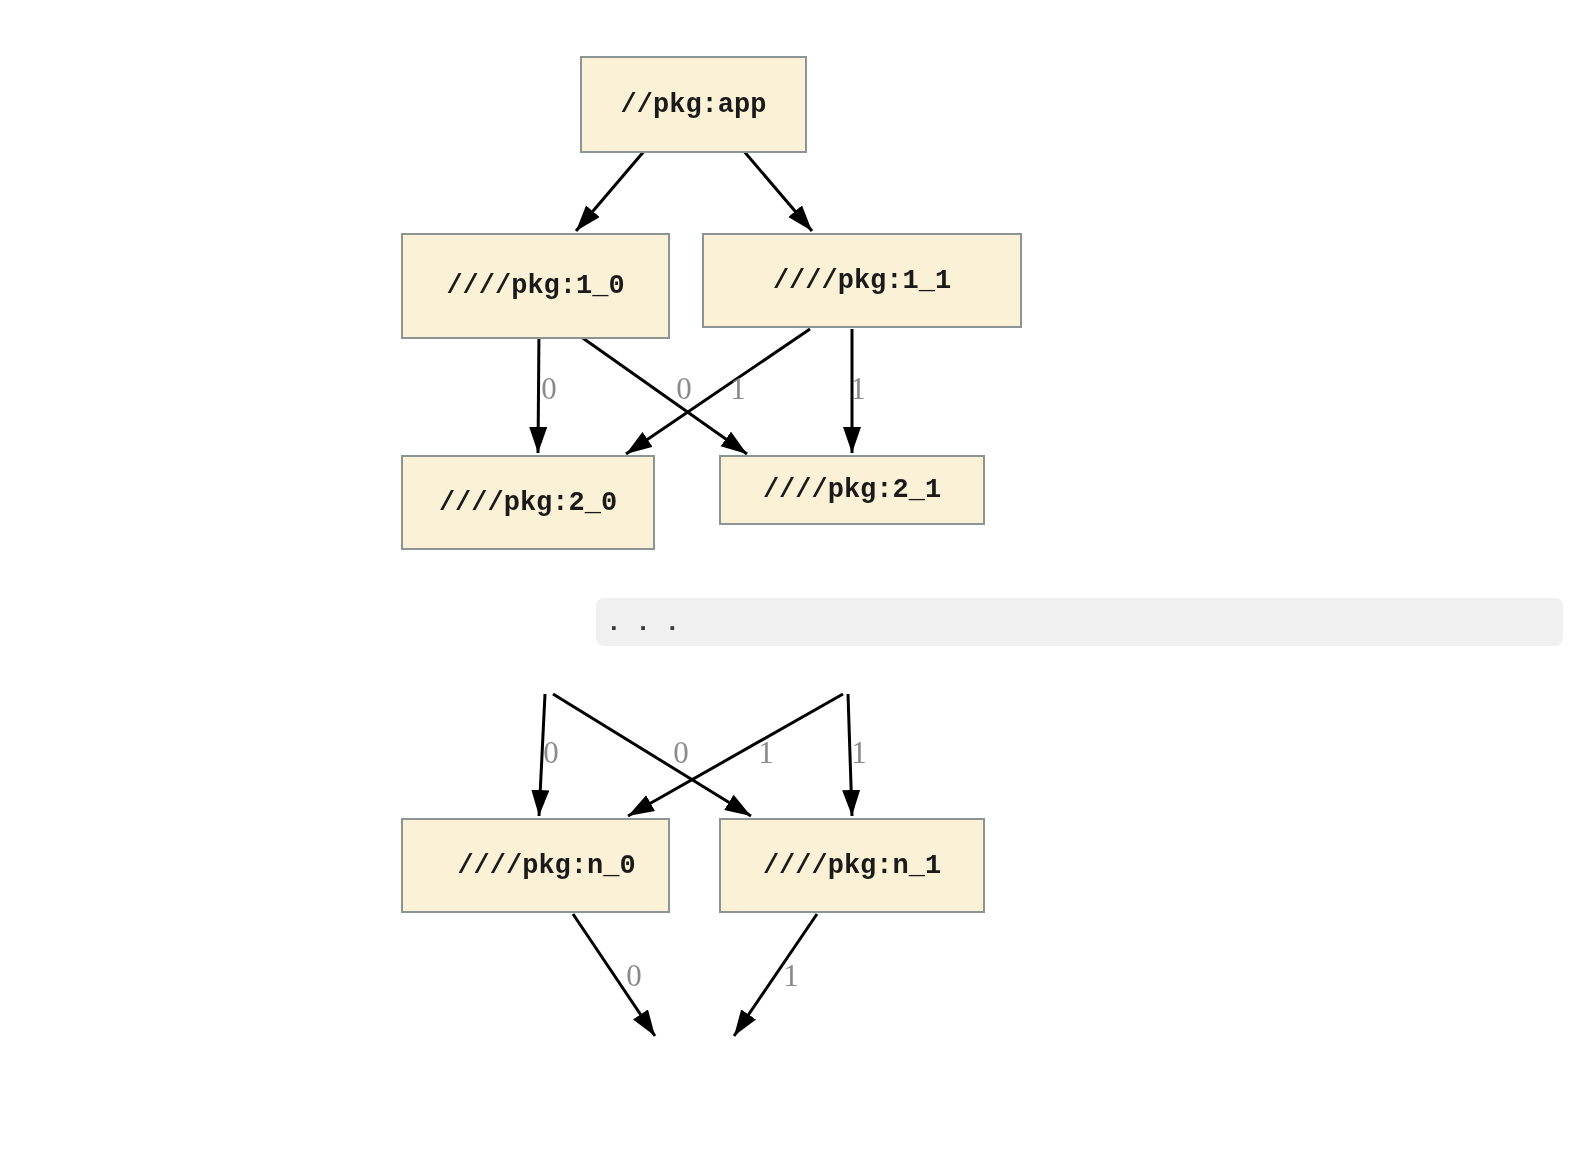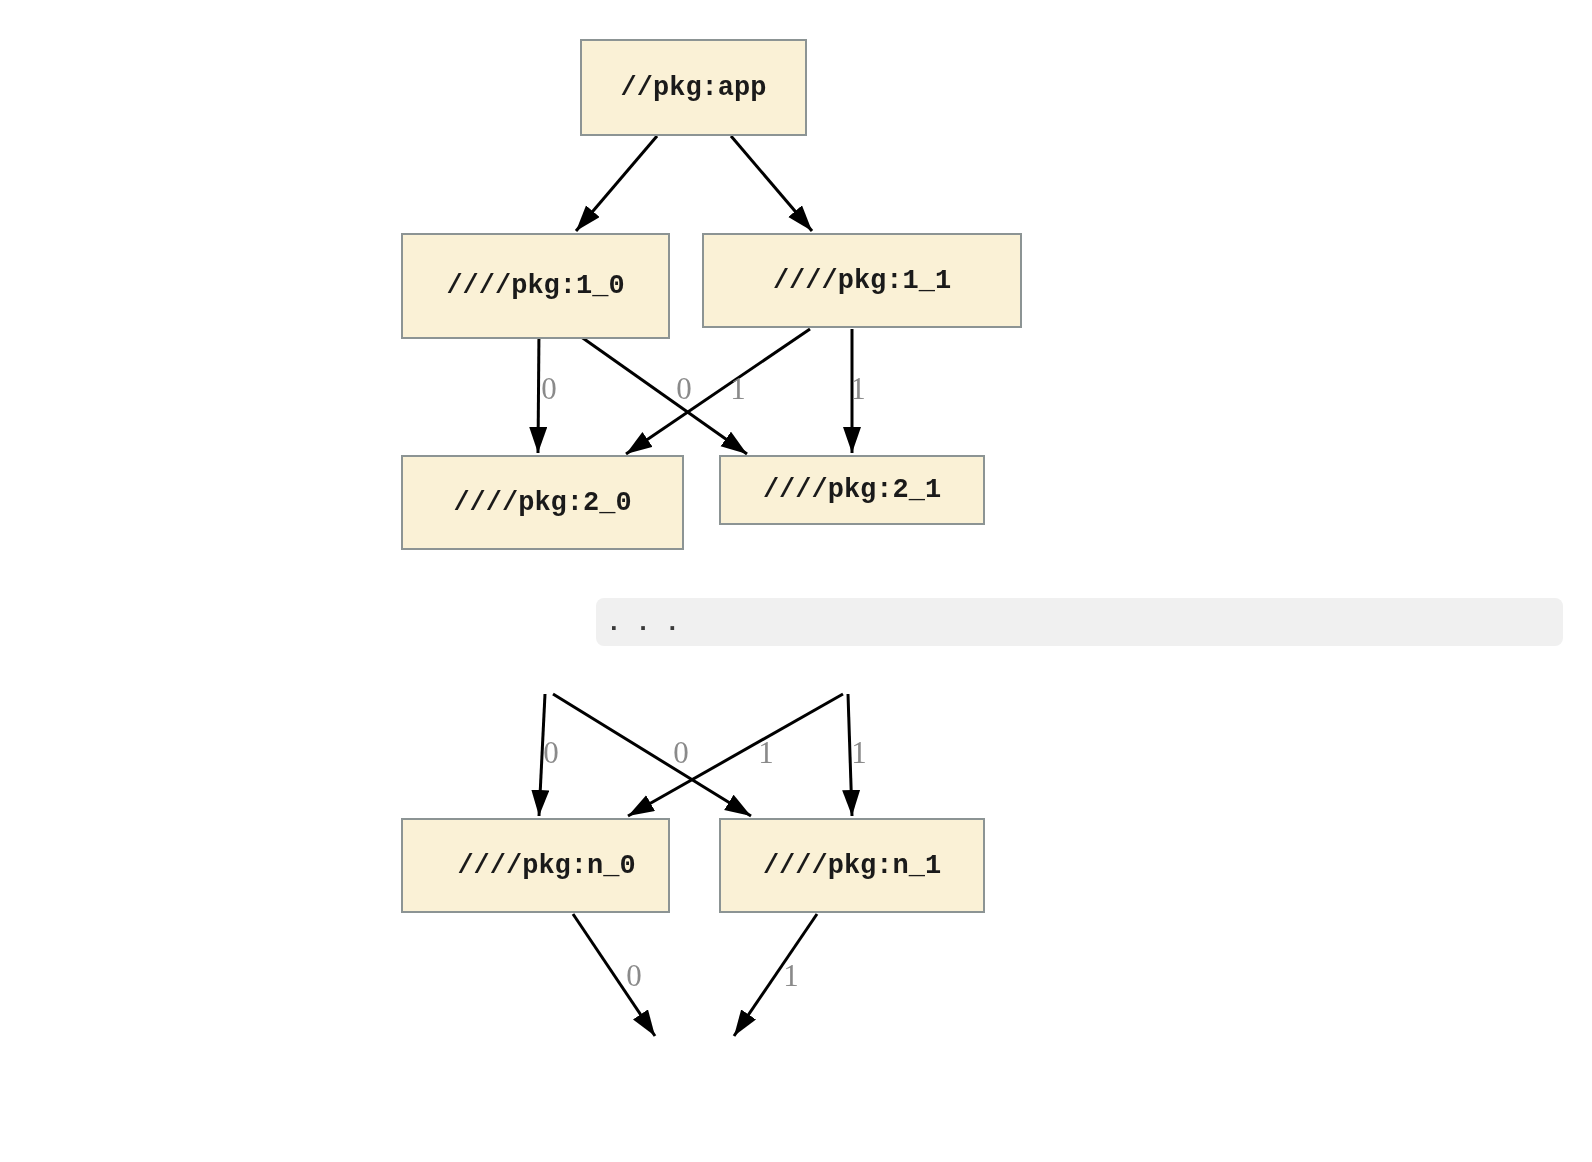--- a/index.html
+++ b/index.html
@@ -95,30 +95,30 @@
     <line x1="810" y1="329" x2="626" y2="454" marker-end="url(#arrowhead)"></line>
     <line x1="852" y1="329" x2="852" y2="453" marker-end="url(#arrowhead)"></line>
     <line x1="545" y1="694" x2="539" y2="816" marker-end="url(#arrowhead)"></line>
     <line x1="553" y1="694" x2="751" y2="816" marker-end="url(#arrowhead)"></line>
     <line x1="843" y1="694" x2="628" y2="816" marker-end="url(#arrowhead)"></line>
     <line x1="848" y1="694" x2="852" y2="816" marker-end="url(#arrowhead)"></line>
     <line x1="573" y1="914" x2="655" y2="1036" marker-end="url(#arrowhead)"></line>
     <line x1="817" y1="914" x2="734" y2="1036" marker-end="url(#arrowhead)"></line>
   </svg>
 
-  <div class="node" style="left:580px; top:39px;  width:227px; height:97px;text-align:right;">
+  <div class="node" style="left:580px; top:56px;  width:227px; height:97px;text-align:right;">
     <span class="node-label">//pkg:app</span>
   </div>
   <div class="node" style="left:401px; top:233px; width:269px; height:106px;">
     <span class="node-label">////pkg:1_0</span>
   </div>
   <div class="node" style="left:702px; top:233px; width:320px; height:95px;">
     <span class="node-label">////pkg:1_1</span>
   </div>
-  <div class="node" style="left:401px; top:455px; width:283px; height:95px;">
+  <div class="node" style="left:401px; top:455px; width:254px; height:95px;">
     <span class="node-label">////pkg:2_0</span>
   </div>
   <div class="node" style="left:719px; top:455px; width:266px; height:70px;">
     <span class="node-label">////pkg:2_1</span>
   </div>
   <div class="node" style="left:401px; top:818px; width:269px; height:95px;padding-left:22px;">
     <span class="node-label">////pkg:n_0</span>
   </div>
   <div class="node" style="left:719px; top:818px; width:266px; height:95px;">
     <span class="node-label">////pkg:n_1</span>

